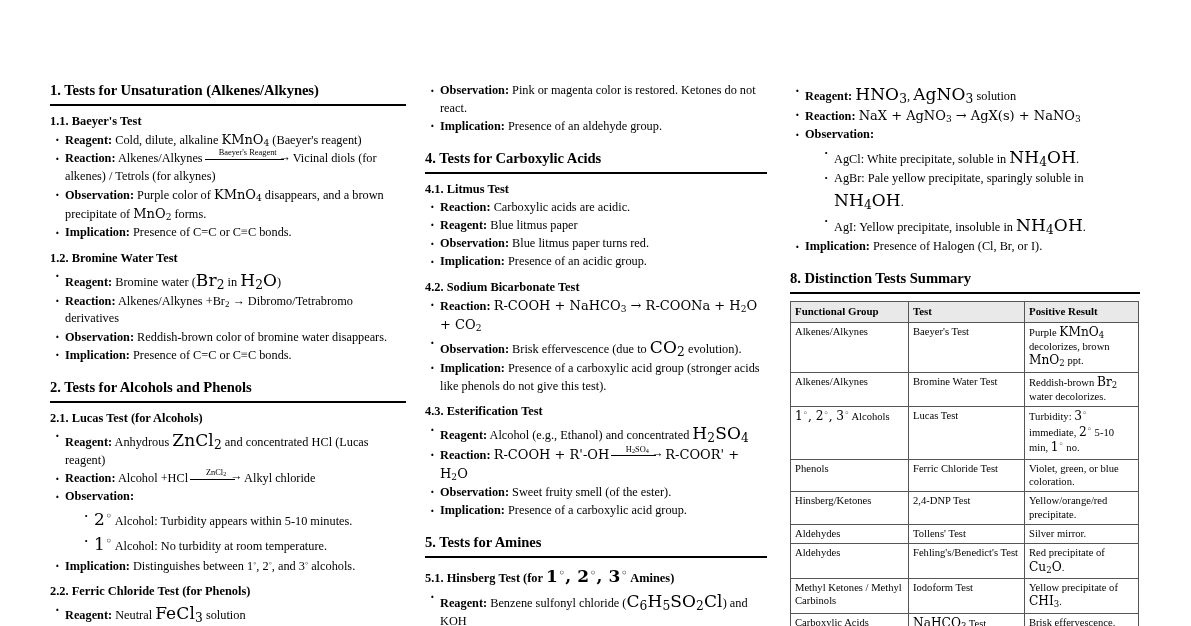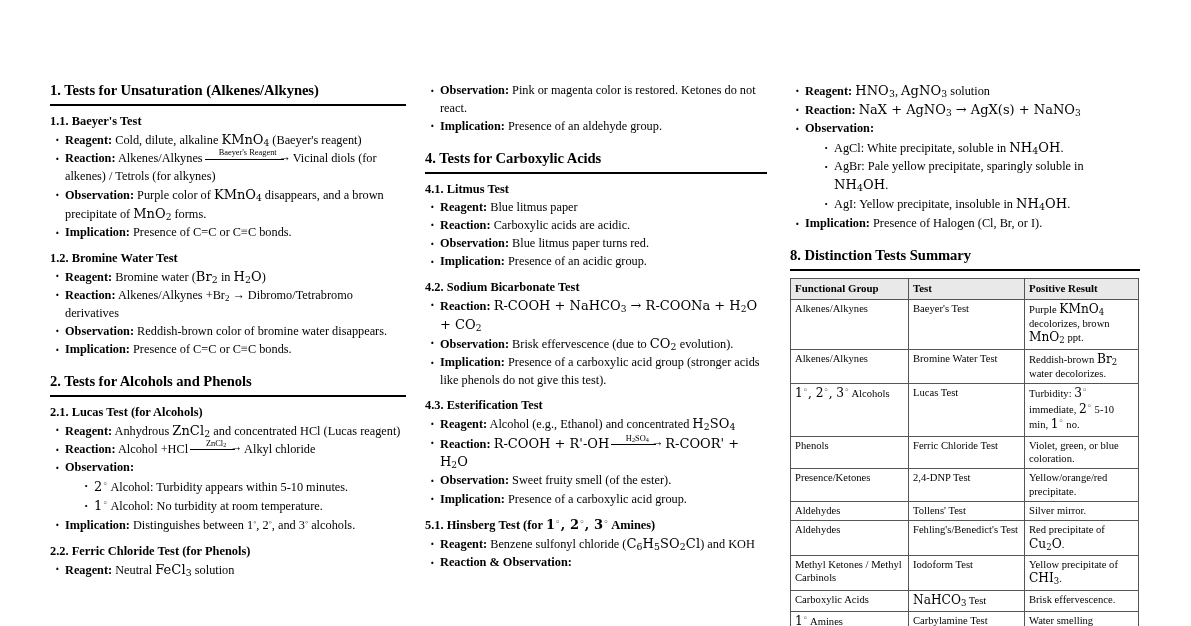--- a/index.html
+++ b/index.html
@@ -72,21 +72,21 @@
     font-size: 14px;
     font-weight: bold;
     line-height: 1.44;
   }
   ul.lvl2 > li::before { font-size: 13px; }
   b, .lbl { font-weight: bold; margin-top: 38px; }
 
   
   .m {
     font-family: "DejaVu Serif", "Liberation Serif", serif;
-    font-size: 13px;
+    font-size: 17px;
     letter-spacing: 0.1px;
   }
   .m sub {
     font-size: 0.72em;
     line-height: 0;
     vertical-align: -0.22em;
   }
   .deg { font-size: 0.72em; vertical-align: 0.42em; line-height: 0; }
   .mbig {
     font-family: "DejaVu Serif", "Liberation Serif", serif;
@@ -223,24 +223,24 @@
       <li><b>Observation:</b>
         <span>Pink or magenta color is restored. Ketones do not react.</span></li>
       <li><b>Implication:</b>
         <span>Presence of an aldehyde group.</span></li>
     </ul>
 
     <div class="h1">4. Tests for Carboxylic Acids</div>
 
     <div class="h2">4.1. Litmus Test</div>
     <ul class="lvl1">
+      <li><b>Reaction:</b>
+        <span>Carboxylic acids are acidic.</span></li>
       <li><b>Reagent:</b>
         <span>Blue litmus paper</span></li>
-      <li><b>Reaction:</b>
-        <span>Carboxylic acids are acidic.</span></li>
       <li><b>Observation:</b>
         <span>Blue litmus paper turns red.</span></li>
       <li><b>Implication:</b>
         <span>Presence of an acidic group.</span></li>
     </ul>
 
     <div class="h2">4.2. Sodium Bicarbonate Test</div>
     <ul class="lvl1">
       <li><b>Reaction:</b>
         <span class="mbig">R-COOH + NaHCO<sub>3</sub> → R-COONa + H<sub>2</sub>O + CO<sub>2</sub></span></li>
@@ -255,20 +255,21 @@
       <li><b>Reagent:</b>
         <span>Alcohol (e.g., Ethanol) and concentrated </span><span class="m">H<sub>2</sub>SO<sub>4</sub></span></li>
       <li><b>Reaction:</b>
         <span class="mbig">R-COOH + R'-OH</span><span class="arrow short"><span class="alabel">H<sub>2</sub>SO<sub>4</sub></span><span class="ashaft"></span><span class="ahead">→</span></span><span class="mbig">R-COOR' + H<sub>2</sub>O</span></li>
       <li><b>Observation:</b>
         <span>Sweet fruity smell (of the ester).</span></li>
       <li><b>Implication:</b>
         <span>Presence of a carboxylic acid group.</span></li>
     </ul>
 
+    <div class="h1">5. Tests for Amines</div>
 
     <div class="h2"><span>5.1. Hinsberg Test (for </span><span class="m">1<span class="deg">◦</span>, 2<span class="deg">◦</span>, 3<span class="deg">◦</span></span><span> Amines)</span></div>
     <ul class="lvl1">
       <li><b>Reagent:</b>
         <span>Benzene sulfonyl chloride (</span><span class="m">C<sub>6</sub>H<sub>5</sub>SO<sub>2</sub>Cl</span><span>) and KOH</span></li>
       <li><b>Reaction &amp; Observation:</b>
         
       </li>
     </ul>
   </div>
@@ -321,21 +322,21 @@
           <td><span class="mbig">1<span class="deg">◦</span>, 2<span class="deg">◦</span>, 3<span class="deg">◦</span></span> Alcohols</td>
           <td>Lucas Test</td>
           <td><span>Turbidity: </span><span class="mbig">3<span class="deg">◦</span></span><span> immediate, </span><span class="mbig">2<span class="deg">◦</span></span> 5-10 min, <span class="mbig">1<span class="deg">◦</span></span> no.</td>
         </tr>
         <tr>
           <td>Phenols</td>
           <td>Ferric Chloride Test</td>
           <td>Violet, green, or blue coloration.</td>
         </tr>
         <tr>
-          <td>Presence/Ketones</td>
+          <td>Hinsberg/Ketones</td>
           <td>2,4-DNP Test</td>
           <td>Yellow/orange/red precipitate.</td>
         </tr>
         <tr>
           <td>Aldehydes</td>
           <td>Tollens' Test</td>
           <td>Silver mirror.</td>
         </tr>
         <tr>
           <td>Aldehydes</td>

